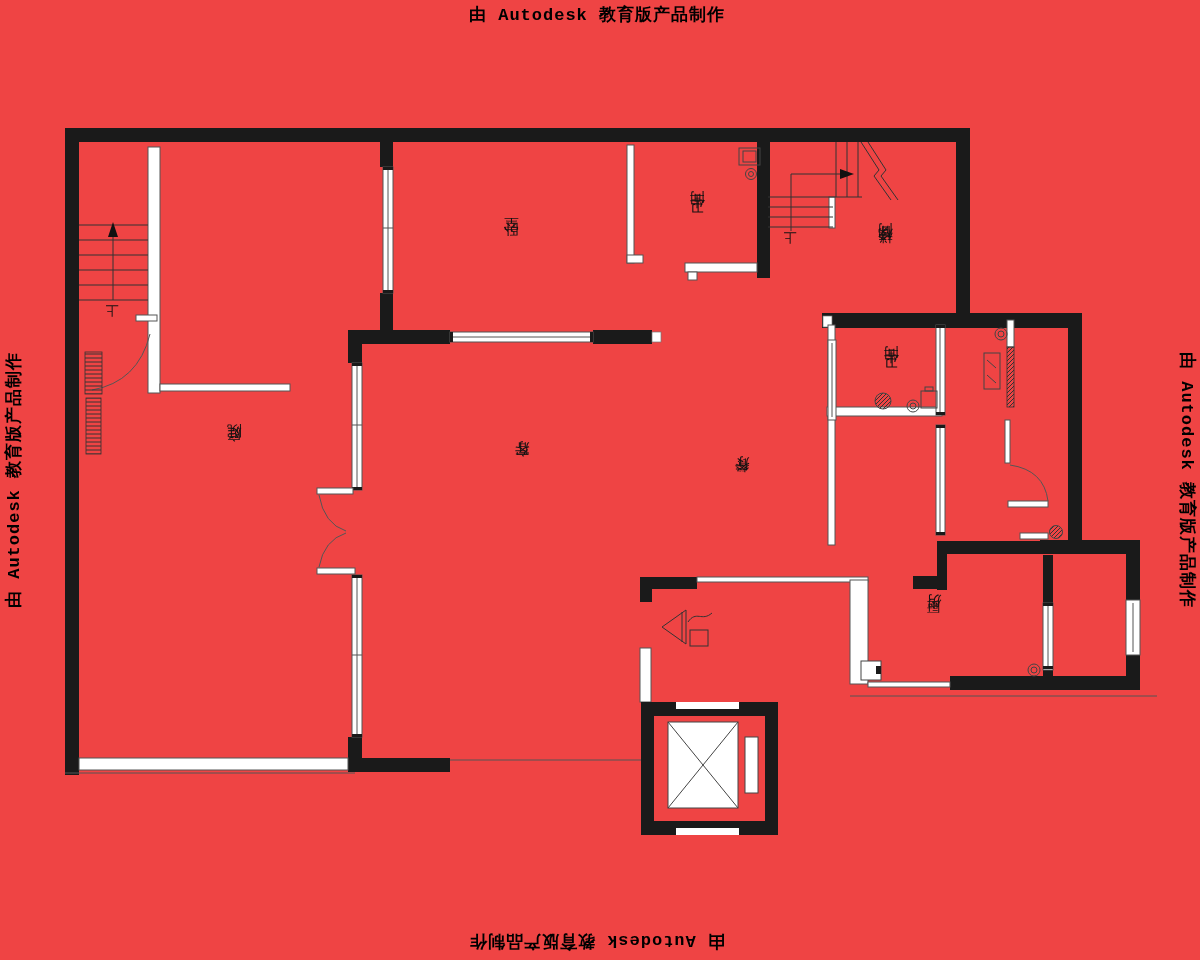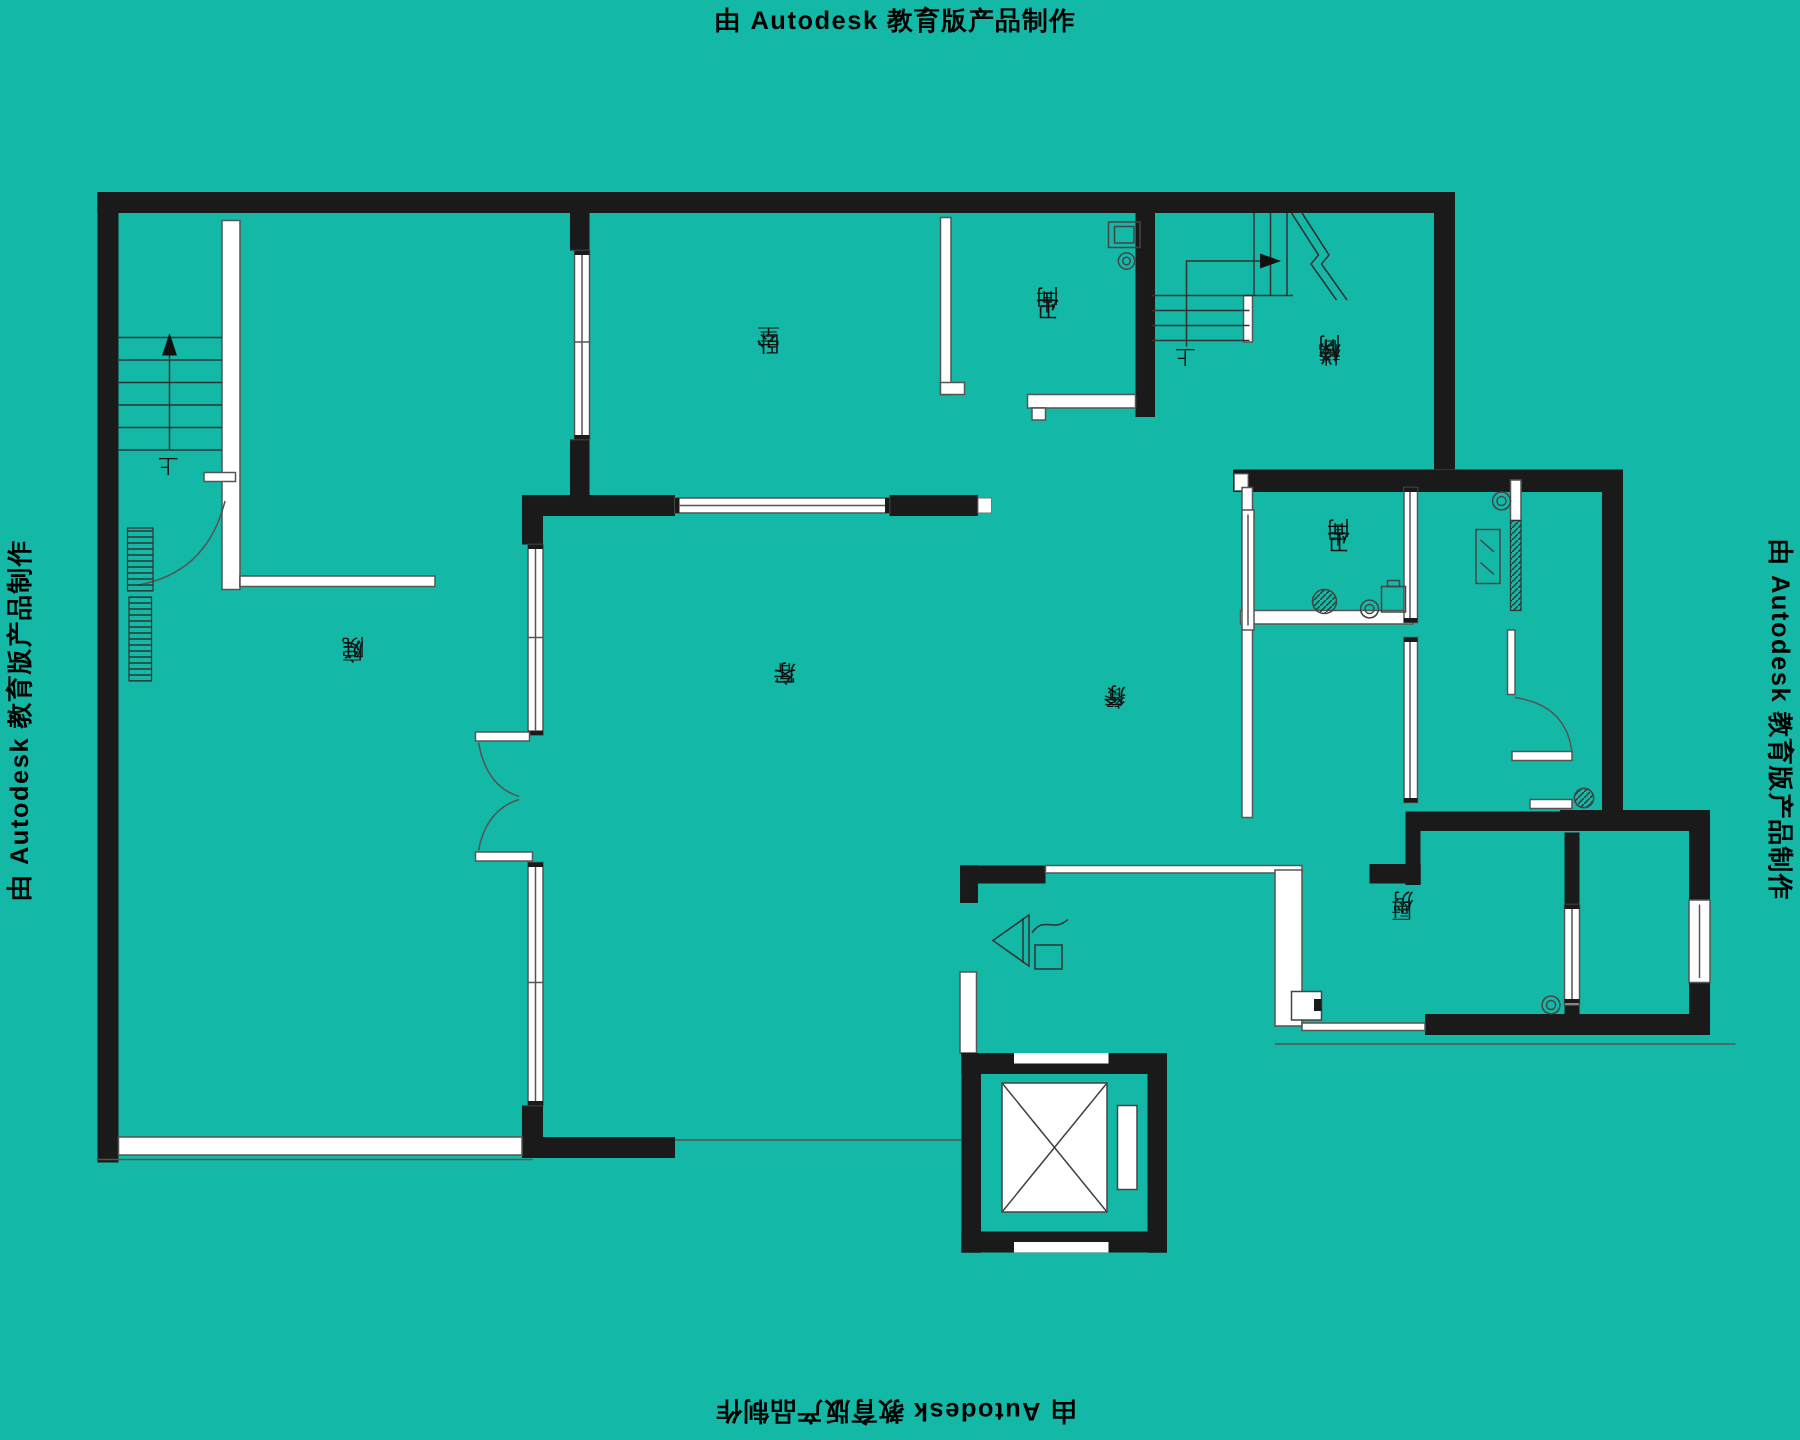--- a/index.html
+++ b/index.html
@@ -1,21 +1,21 @@
 <!DOCTYPE html>
 <html><head>
 <meta charset="utf-8">
 <style>
   html,body{margin:0;padding:0;background:#fff;}
   .canvas{
     position:relative;
     width:1200px;height:960px;
-    background:#14b8a6;
+    background:#ef4444;
     overflow:hidden;
-    font-family:Liberation Sans, sans-serif;
+    font-family:Liberation Mono, monospace;
   }
   .plan-svg{position:absolute;left:0;top:0;}
   .wm{
     position:absolute;
     font-size:17px;
     font-weight:bold;
     color:#000;
     white-space:nowrap;
     letter-spacing:1px;
   }

